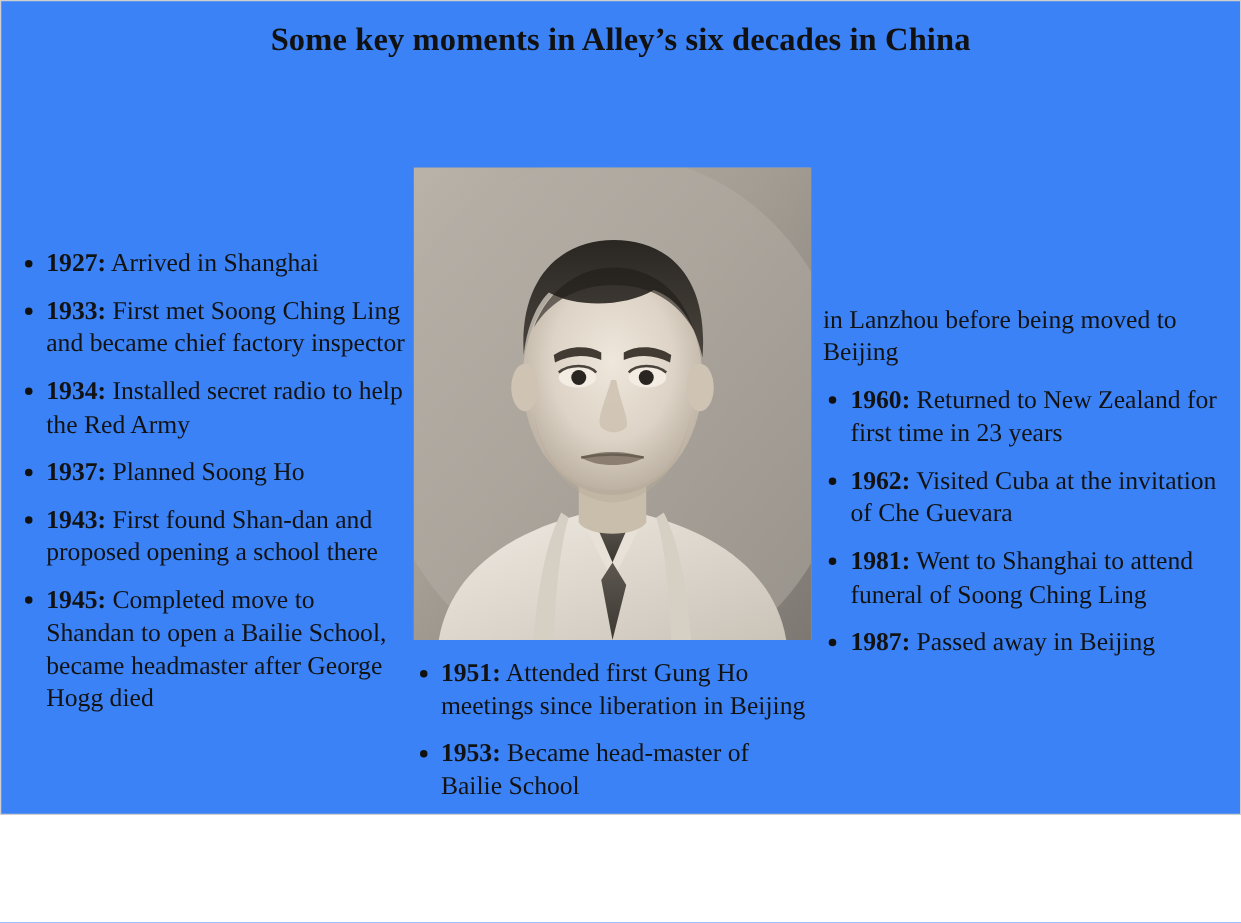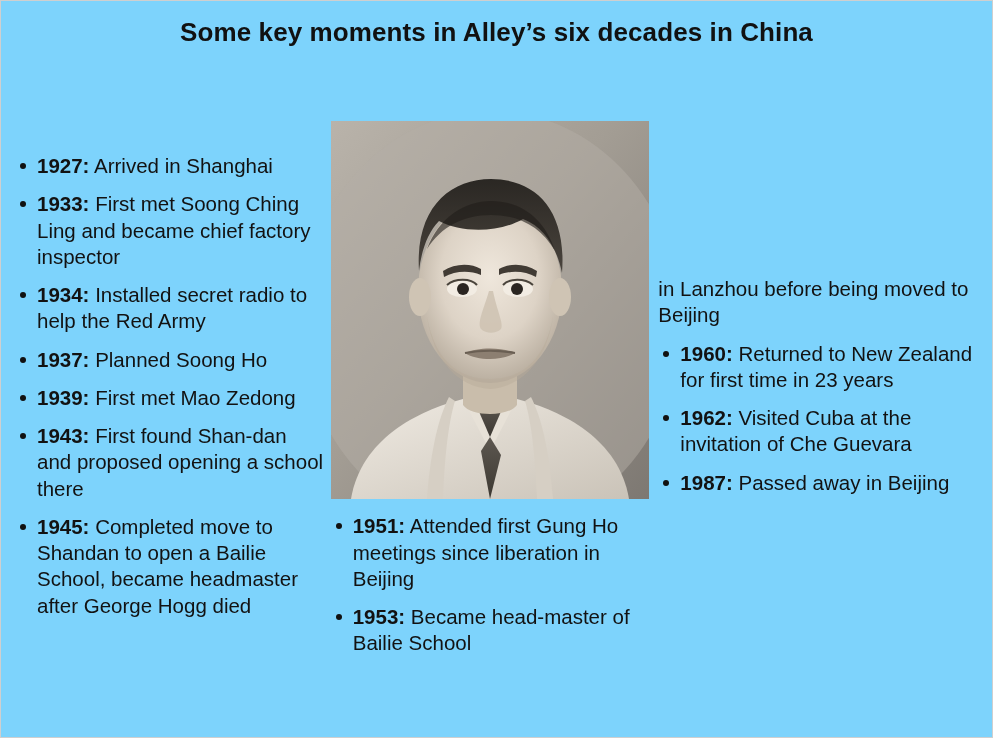--- a/index.html
+++ b/index.html
@@ -10,24 +10,25 @@
     width: 993px;
     height: 738px;
     background: #ffffff;
     font-family: "Liberation Sans", sans-serif;
     color: #0d0d0d;
     overflow: hidden;
   }
   .page {
     position: relative;
     width: 993px;
-    height: 738px;
+    height: 652px;
     box-sizing: border-box;
     border: 1px solid #cfcfcf;
-    background: #7dd3fc;
+    background: #3b82f6;
+    font-family: Liberation Serif, serif;
   }
   .title {
     text-align: center;
     font-size: 26px;
     font-weight: bold;
     letter-spacing: 0.1px;
     padding: 16px 10px 8px 10px;
     color: #111111;
   }
   .columns {
@@ -116,23 +117,20 @@
         <li>
           <span class="yr">1933:</span><span> First met Soong Ching Ling and became chief factory inspector</span>
         </li>
         <li>
           <span class="yr">1934:</span><span> Installed secret radio to help the Red Army</span>
         </li>
         <li>
           <span class="yr">1937:</span><span> Planned Soong Ho</span>
         </li>
         <li>
-          <span class="yr">1939:</span><span> First met Mao Zedong</span>
-        </li>
-        <li>
           <span class="yr">1943:</span><span> First found Shan-dan and proposed opening a school there</span>
         </li>
         <li>
           <span class="yr">1945:</span><span> Completed move to Shandan to open a Bailie School, became headmaster after George Hogg died</span>
         </li>
       </ul>
     </div>
 
     <div class="col col-mid">
       <div class="portrait-wrap">
@@ -213,19 +211,22 @@
     <div class="col col-right">
       <p class="right-lead">in Lanzhou before being moved to Beijing</p>
       <ul class="items">
         <li>
           <span class="yr">1960:</span><span> Returned to New Zealand for first time in 23 years</span>
         </li>
         <li>
           <span class="yr">1962:</span><span> Visited Cuba at the invitation of Che Guevara</span>
         </li>
         <li>
+          <span class="yr">1981:</span><span> Went to Shanghai to attend funeral of Soong Ching Ling</span>
+        </li>
+        <li>
           <span class="yr">1987:</span><span> Passed away in Beijing</span>
         </li>
       </ul>
     </div>
 
   </div>
 </div>
 
 </body></html>

